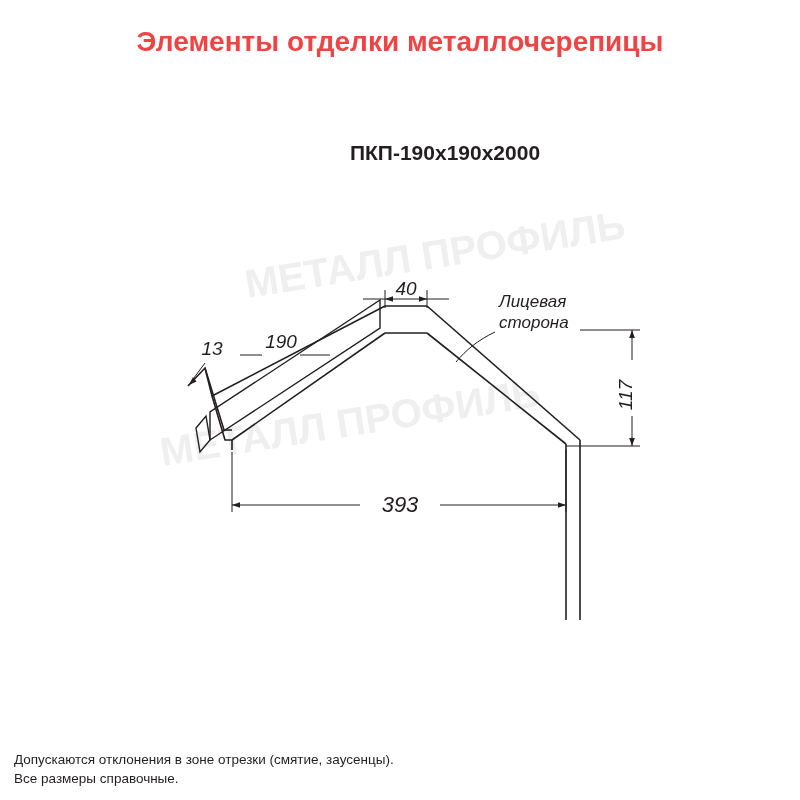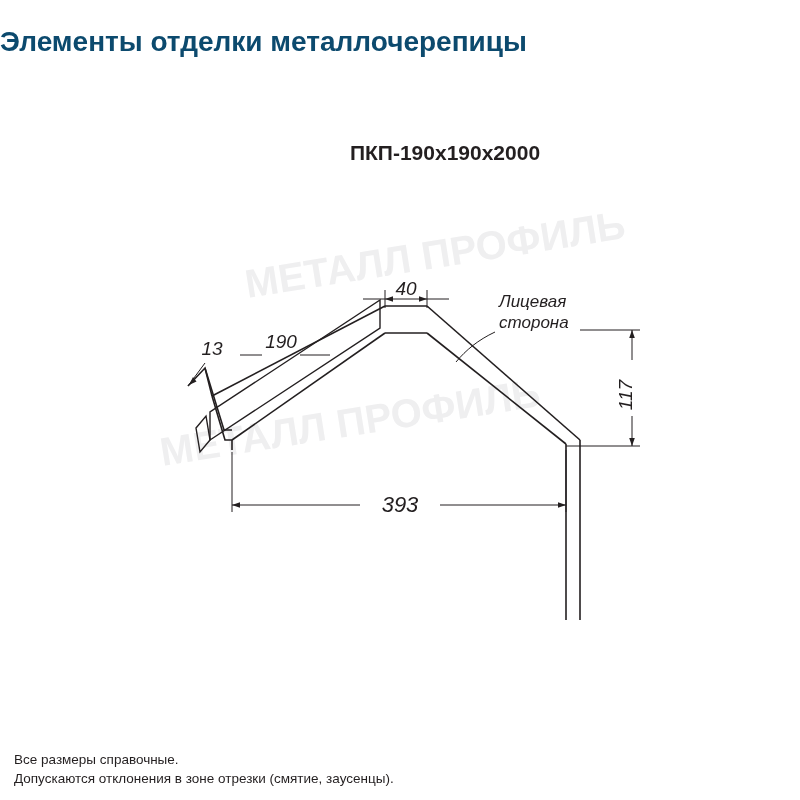--- a/index.html
+++ b/index.html
@@ -17,24 +17,25 @@
   }
   .page {
     position: absolute;
     inset: 0;
   }
   .title {
     position: absolute;
     top: 26px;
     left: 0;
     width: 800px;
+    text-align: center;
     font-size: 28px;
     font-weight: bold;
     letter-spacing: 0px;
-    color: #0c4a6e;
+    color: #ef4444;
   }
   .subtitle {
     position: absolute;
     top: 100px;
     left: 0;
     width: 800px;
     text-align: center;
     font-size: 21px;
     color: #231f20;
   }
@@ -192,17 +193,17 @@
         <line x1="440" y1="305" x2="566" y2="305"></line>
         <path d="M 232 305 L 240 302.2 L 240 307.8 Z" fill="#231f20" stroke="none"></path>
         <path d="M 566 305 L 558 302.2 L 558 307.8 Z" fill="#231f20" stroke="none"></path>
       </g>
       <text x="400" y="312" font-size="22" text-anchor="middle" fill="#231f20" font-family="Liberation Sans, sans-serif">393</text>
 
     </svg>
   </div>
 
   <div class="footnotes">
+    <div>Допускаются отклонения в зоне отрезки (смятие, заусенцы).</div>
     <div>Все размеры справочные.</div>
-    <div>Допускаются отклонения в зоне отрезки (смятие, заусенцы).</div>
   </div>
 
 </div>
 
 </body></html>

